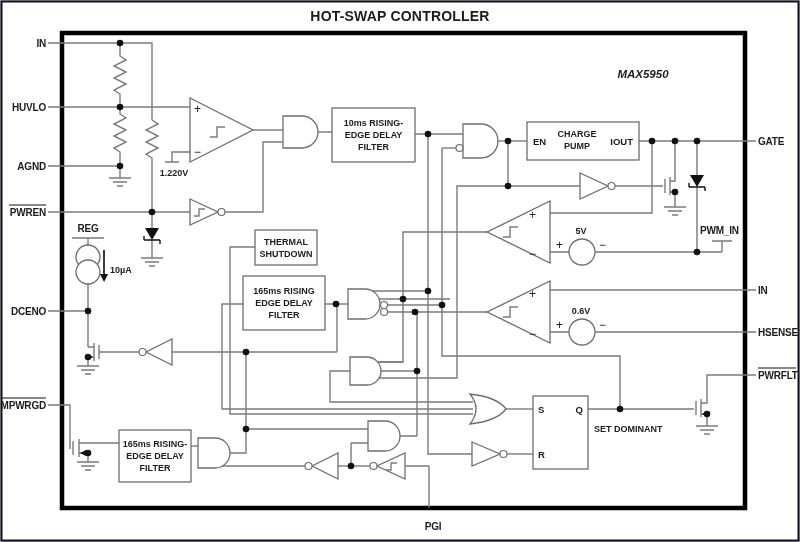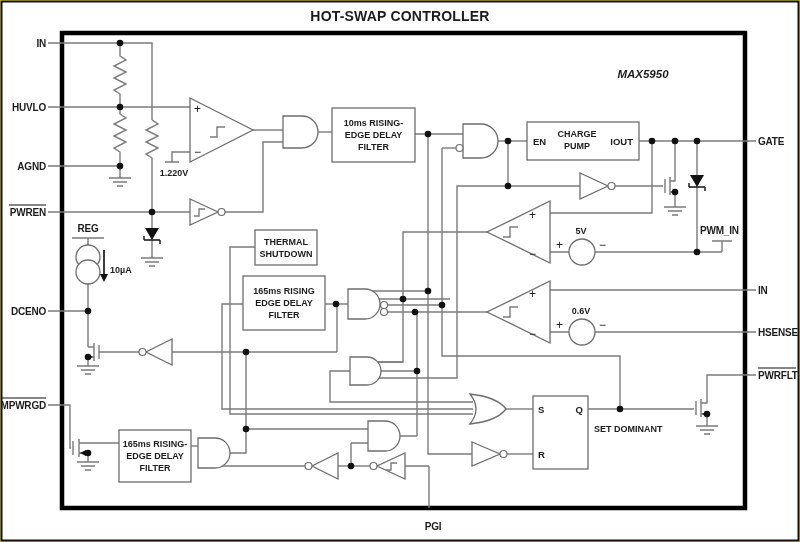--- a/index.html
+++ b/index.html
@@ -1,16 +1,16 @@
 <!DOCTYPE html>
 <html><head>
 <meta charset="utf-8">
 <style>
   html,body{margin:0;padding:0;background:#fff;}
-  .stage{position:relative;width:800px;height:542px;background:#fde047;}
+  .stage{position:relative;width:800px;height:542px;background:#c4b5fd;}
   svg{display:block;}
   text{fill:#1c1c1c;font-family:"Liberation Sans",sans-serif;}
   .title{font-size:14px;font-weight:bold;letter-spacing:.2px;}
   .chip{font-size:11.5px;font-weight:bold;font-style:italic;}
   .pin{font-size:10px;font-weight:bold;letter-spacing:-.2px;}
   .blk{font-size:9px;font-weight:bold;text-anchor:middle;}
   .port{font-size:9.5px;font-weight:bold;}
   .ref{font-size:9px;font-weight:bold;}
   .sign{font-size:12px;font-weight:normal;}
   .note{font-size:9px;font-weight:bold;}

